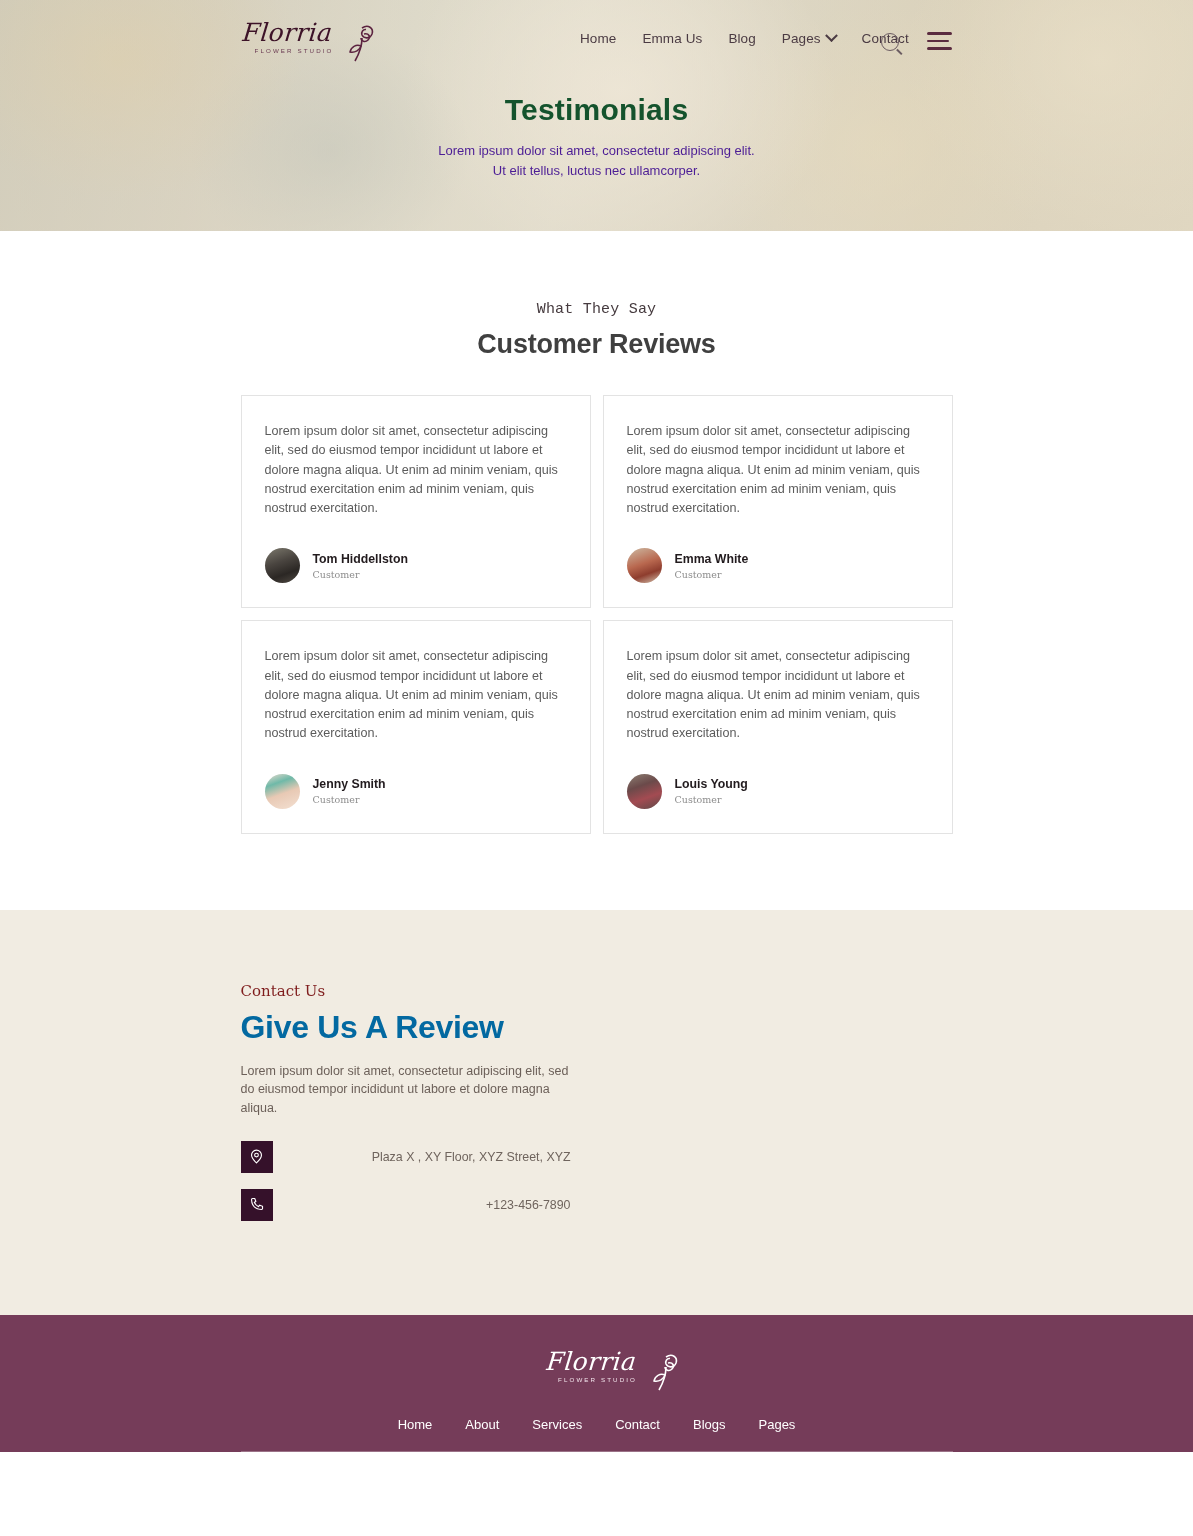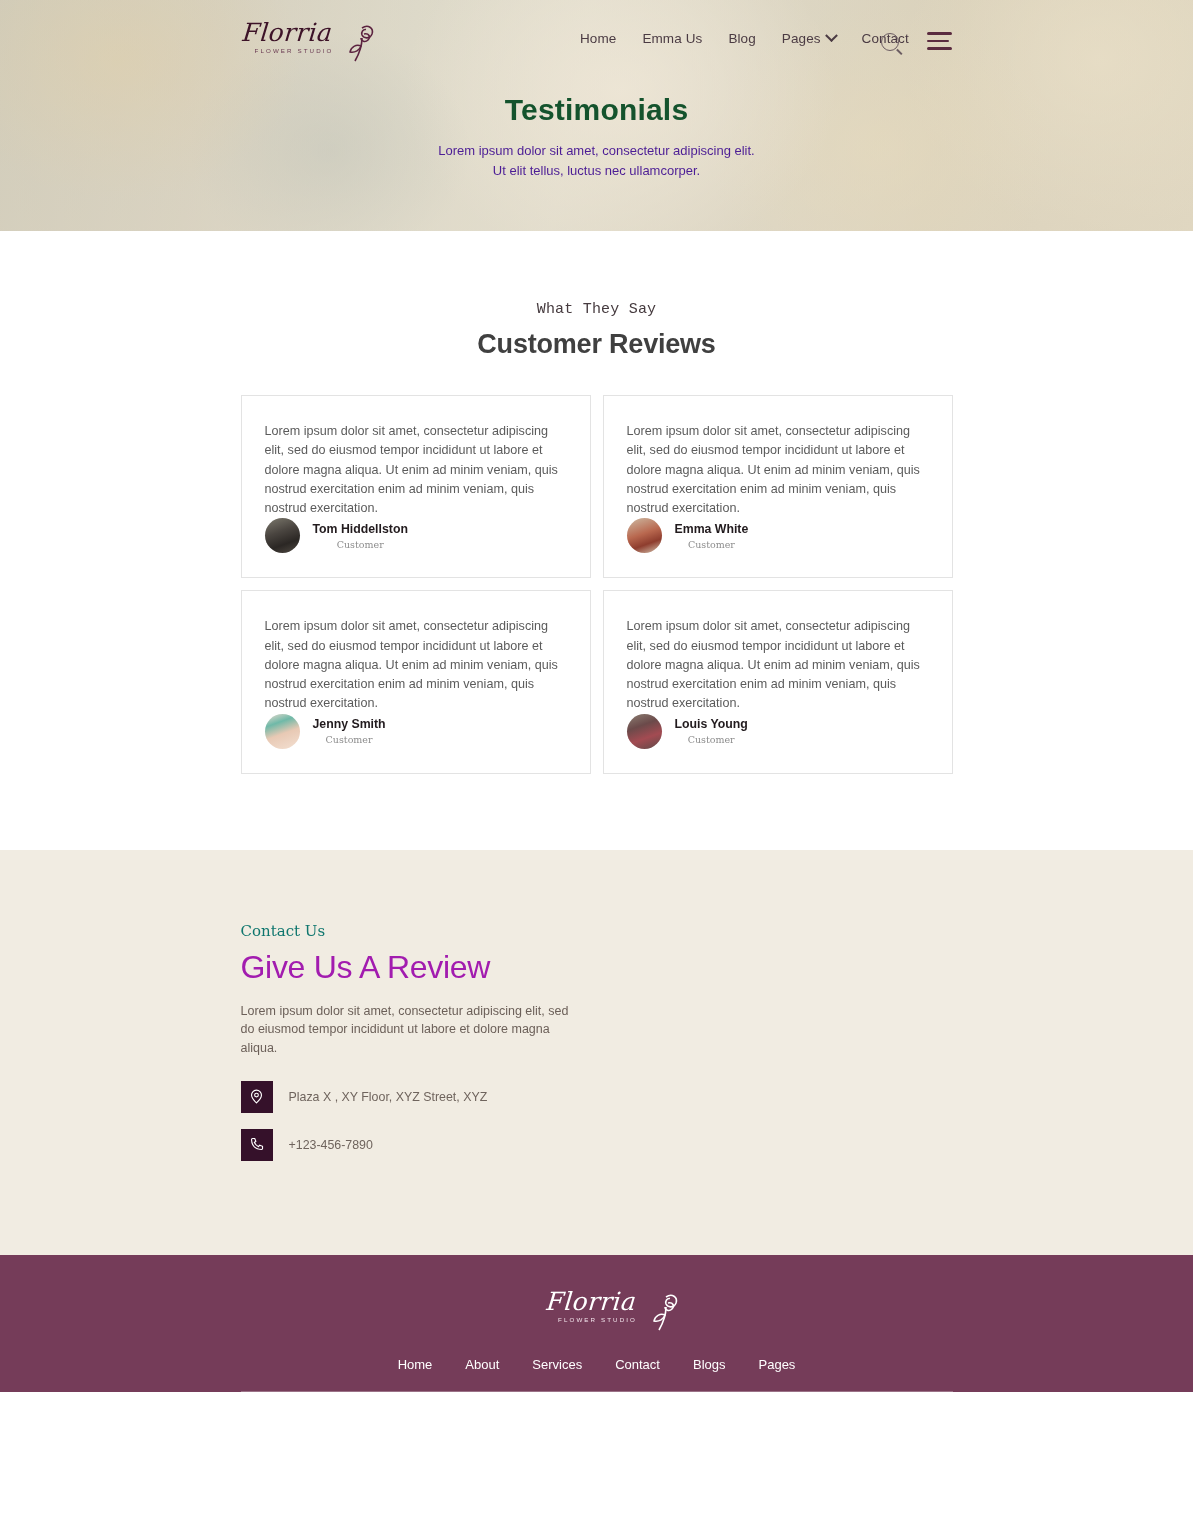--- a/index.html
+++ b/index.html
@@ -173,21 +173,21 @@
   }
   .card-text {
     font-size: 12.6px;
     line-height: 1.53;
     color: #5b5b5b;
   }
   .card-person {
     display: flex;
     align-items: center;
     gap: 13px;
-    text-align: center;
+    margin-top: 30px;
   }
   .avatar {
     width: 35px; height: 35px;
     border-radius: 50%;
     flex: 0 0 35px;
     overflow: hidden;
     background: #cfc6bd;
   }
   .av1 { background: linear-gradient(160deg,#7d7a6e 0%,#4a4540 40%,#2b2724 70%,#514b44 100%); }
   .av2 { background: linear-gradient(160deg,#cdbba4 0%,#b9684f 45%,#8e3d2e 70%,#d8c9b4 100%); }
@@ -208,33 +208,33 @@
   }
   .contact-wrap {
     width: 712px;
     margin: 0 auto;
     display: flex;
     justify-content: space-between;
   }
   .contact-left { width: 330px; }
   .contact-eyebrow {
     font-family: "DejaVu Serif", serif;
-    font-size: 15px; color: #0f766e;
+    font-size: 15px; color: #7f1d1d;
   }
   .contact-title {
-    font-size: 32px; font-weight: normal;
-    color: #a21caf; margin-top: 9px; letter-spacing: -.3px;
+    font-size: 32px; font-weight: bold;
+    color: #0369a1; margin-top: 9px; letter-spacing: -.3px;
   }
   .contact-desc {
     font-size: 12.5px; line-height: 1.5; color: #6c6059;
     margin-top: 16px;
   }
   .info-list { margin-top: 23px; }
   .info-row {
-    display: flex; align-items: center; gap: 16px; margin-bottom: 16px;
+    display: flex; align-items: center; gap: 16px; margin-bottom: 16px; justify-content: space-between;
   }
   .info-icon {
     width: 32px; height: 32px;
     background: #35112a;
     display: flex; align-items: center; justify-content: center;
     flex: 0 0 32px;
   }
   .info-text { font-size: 12.4px; color: #6f645d; }
 
   .contact-right { width: 343px; padding-top: 18px; }

